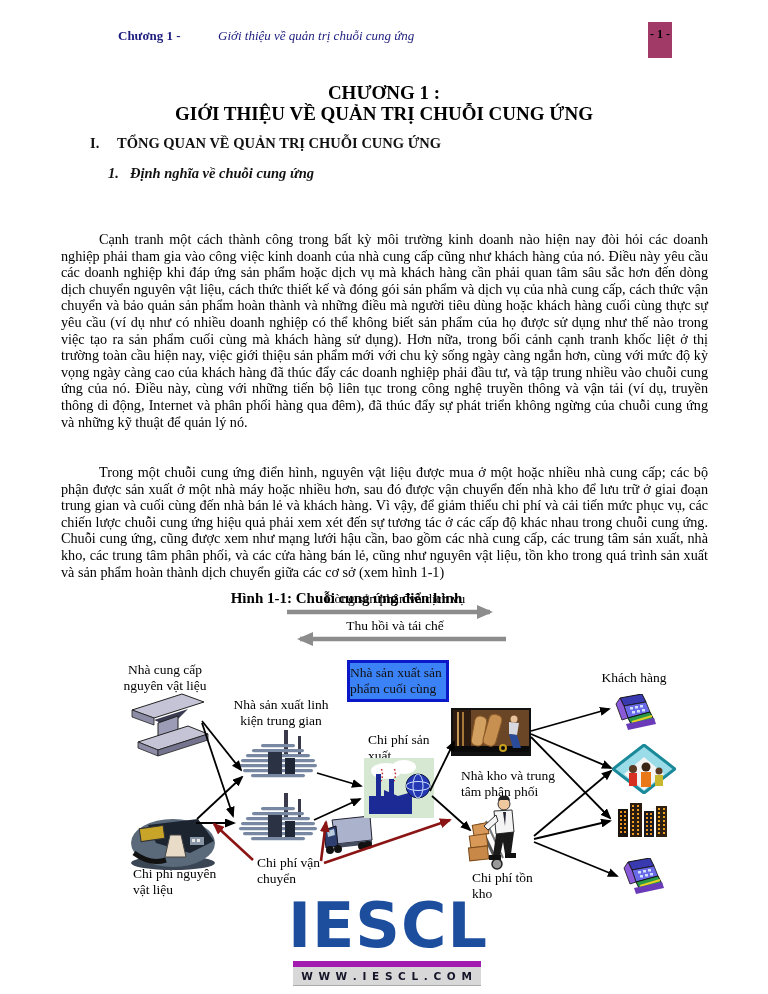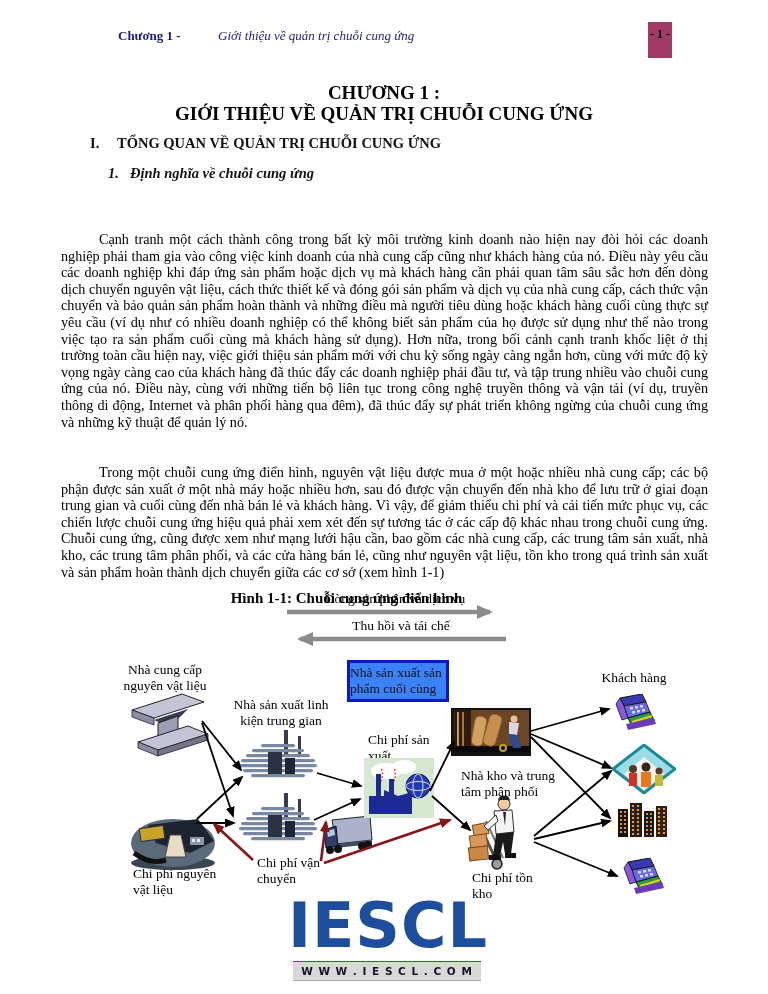--- a/index.html
+++ b/index.html
@@ -26,21 +26,21 @@
   
   .dlabel{font-size:13.5px;line-height:16px;color:#000;}
   .center{text-align:center;}
   .final-box{left:347px;top:651px;width:96px;padding:2px 0;border:3px solid #0a18c8;
              text-align:left;font-size:13.5px;line-height:16px;background:#3b82f6;margin-top:9px;}
   .flow-label{width:210px;text-align:center;font-size:13.5px;}
   
   .logo-text{left:0;top:893px;width:768px;height:68px;line-height:66px;text-align:center;
              font-family:"DejaVu Sans", sans-serif;font-weight:900;font-size:62px;color:#1d4e9e;
              letter-spacing:1px;transform:translateX(4px);}
-  .logo-bar{left:293px;top:961px;width:188px;height:18px;background:#d8d8d8;border-top:1px solid #a21caf;border-bottom:1px solid #aaa;
+  .logo-bar{left:293px;top:961px;width:188px;height:18px;background:#d8d8d8;border-top:6px solid #a21caf;border-bottom:1px solid #aaa;
             text-align:center;font-family:"DejaVu Sans", sans-serif;font-weight:bold;font-size:10.5px;
             line-height:18px;letter-spacing:1px;color:#15152a;white-space:nowrap;}
   svg{display:block;}
   .overlay{left:0;top:0;pointer-events:none;}
 </style>
 </head>
 <body>
 
 <div class="page">
 
@@ -58,21 +58,21 @@
   <div class="abs sub-head">
     <span class="num">1.</span><span>Định nghĩa về chuỗi cung ứng</span>
   </div>
 
   <div class="abs para p1">Cạnh tranh một cách thành công trong bất kỳ môi trường kinh doanh nào hiện nay đòi hỏi các doanh nghiệp phải tham gia vào công việc kinh doanh của nhà cung cấp cũng như khách hàng của nó. Điều này yêu cầu các doanh nghiệp khi đáp ứng sản phẩm hoặc dịch vụ mà khách hàng cần phải quan tâm sâu sắc hơn đến dòng dịch chuyển nguyên vật liệu, cách thức thiết kế và đóng gói sản phẩm và dịch vụ của nhà cung cấp, cách thức vận chuyển và bảo quản sản phẩm hoàn thành và những điều mà người tiêu dùng hoặc khách hàng cuối cùng thực sự yêu cầu (ví dụ như có nhiều doanh nghiệp có thể không biết sản phẩm của họ được sử dụng như thế nào trong việc tạo ra sản phẩm cuối cùng mà khách hàng sử dụng). Hơn nữa, trong bối cảnh cạnh tranh khốc liệt ở thị trường toàn cầu hiện nay, việc giới thiệu sản phẩm mới với chu kỳ sống ngày càng ngắn hơn, cùng với mức độ kỳ vọng ngày càng cao của khách hàng đã thúc đẩy các doanh nghiệp phải đầu tư, và tập trung nhiều vào chuỗi cung ứng của nó. Điều này, cùng với những tiến bộ liên tục trong công nghệ truyền thông và vận tải (ví dụ, truyền thông di động, Internet và phân phối hàng qua đêm), đã thúc đẩy sự phát triển không ngừng của chuỗi cung ứng và những kỹ thuật để quản lý nó.</div>
   <div class="abs para p2">Trong một chuỗi cung ứng điển hình, nguyên vật liệu được mua ở một hoặc nhiều nhà cung cấp; các bộ phận được sản xuất ở một nhà máy hoặc nhiều hơn, sau đó được vận chuyển đến nhà kho để lưu trữ ở giai đoạn trung gian và cuối cùng đến nhà bán lẻ và khách hàng. Vì vậy, để giảm thiểu chi phí và cải tiến mức phục vụ, các chiến lược chuỗi cung ứng hiệu quả phải xem xét đến sự tương tác ở các cấp độ khác nhau trong chuỗi cung ứng. Chuỗi cung ứng, cũng được xem như mạng lưới hậu cần, bao gồm các nhà cung cấp, các trung tâm sản xuất, nhà kho, các trung tâm phân phối, và các cửa hàng bán lẻ, cũng như nguyên vật liệu, tồn kho trong quá trình sản xuất và sản phẩm hoàn thành dịch chuyển giữa các cơ sở (xem hình 1-1)</div>
 
   <div class="abs fig-caption">Hình 1-1: Chuỗi cung ứng điển hình</div>
 
   <div class="abs dlabel flow-label" style="left:290px;top:591px;">Dòng sản phận và dịch vụ</div>
-  <div class="abs dlabel flow-label" style="left:296px;top:618px;font-family:Liberation Serif, serif;">Thu hồi và tái chế</div>
+  <div class="abs dlabel flow-label" style="left:290px;top:618px;font-family:Liberation Serif, serif;">Thu hồi và tái chế</div>
 
   <div class="abs final-box">
     <div>Nhà sản xuất sản</div>
     <div>phẩm cuối cùng</div>
   </div>
 
   <div class="abs dlabel center" style="left:115px;top:662px;width:100px;">
     <div>Nhà cung cấp</div>
     <div>nguyên vật liệu</div>
   </div>

